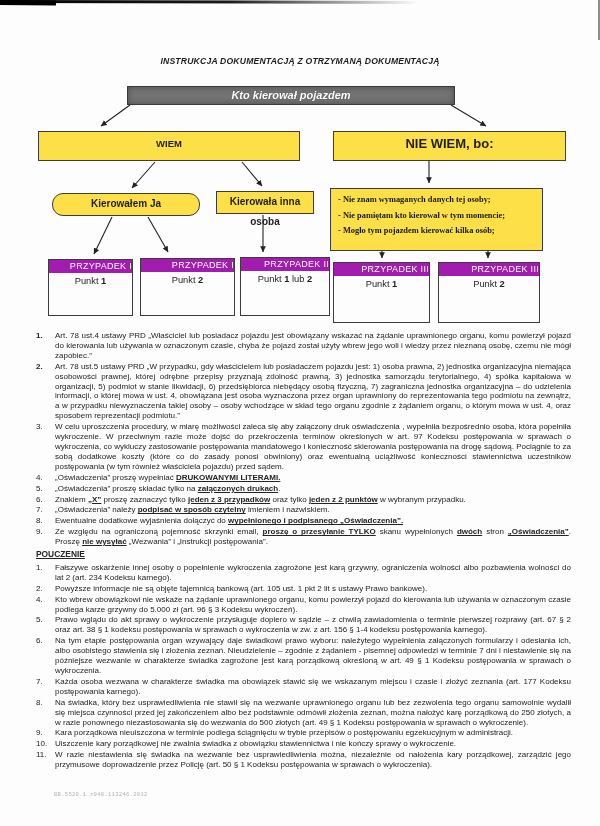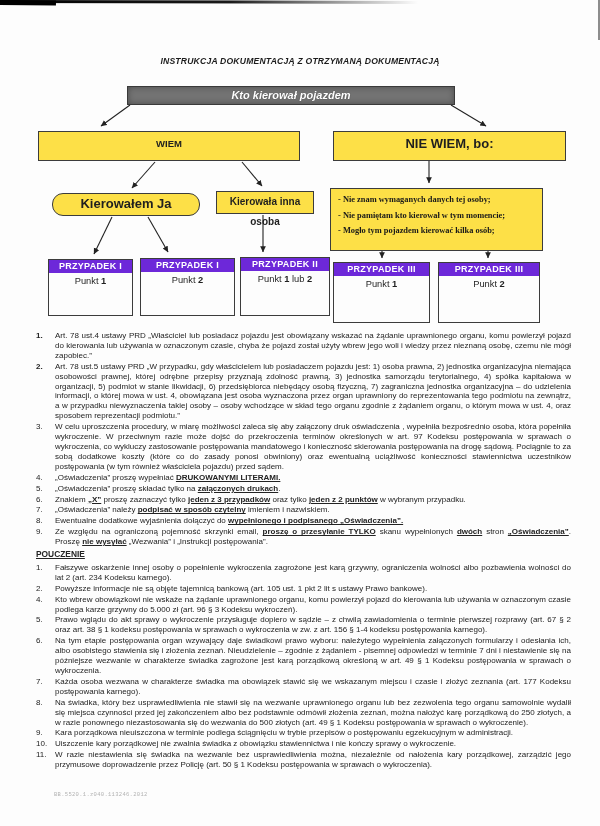--- a/index.html
+++ b/index.html
@@ -22,29 +22,29 @@
   .fc-arrows{position:absolute;left:0;top:0;width:600px;height:330px;pointer-events:none;}
   .banner{position:absolute;left:127px;top:86px;width:326px;height:17px;
     background:#737373;border:1px solid #3a3a3a;
     box-shadow:inset 0 0 6px rgba(0,0,0,.35);
     color:#fff;font-size:11px;font-weight:bold;font-style:italic;
     text-align:center;line-height:17px;text-shadow:0 0 1px rgba(0,0,0,.5);}
   .fbox{position:absolute;border:1.4px solid #3c3c3c;background:#fde047;
     font-weight:bold;text-align:center;color:#1f1f1f;}
   .wiem{left:38px;top:131px;width:260px;height:28px;font-size:9.5px;line-height:24px;}
   .niewiem{left:333px;top:131px;width:231px;height:28px;font-size:13px;line-height:24px;}
-  .kj{left:52px;top:193px;width:146px;height:21px;font-size:13px;line-height:20px;border-width:1.2px;border-radius:11px;}
+  .kj{left:52px;top:193px;width:146px;height:21px;font-size:10px;line-height:20px;border-width:1.2px;border-radius:11px;}
   .kio{left:216px;top:191px;width:96px;height:21px;font-size:10px;line-height:20px;border-width:1.2px;}
   .reasons{left:330px;top:188px;width:213px;height:63px;border-width:1.2px;
     text-align:left;padding:6px 0 0 7px;box-sizing:border-box;}
   .reason{font-family:"Liberation Serif",serif;font-weight:bold;font-size:8.4px;
     color:#191919;margin-bottom:6.5px;}
   .case{position:absolute;border:1.3px solid #3c3c3c;background:#fdfdfd;box-sizing:border-box;}
-  .case-h{height:13px;background:#6d28d9;color:#fff;font-weight:bold;font-size:9px;
-    text-align:center;line-height:13px;letter-spacing:.3px;}
+  .case-h{height:13px;background:#a21caf;color:#fff;font-weight:normal;font-size:9px;
+    text-align:right;line-height:13px;letter-spacing:.3px;}
   .case-b{text-align:center;font-size:9.3px;padding-top:3px;color:#1f1f1f;}
   .c1{left:48px;top:259px;width:85px;height:57px;}
   .c2{left:140px;top:258px;width:95px;height:58px;}
   .c3{left:240px;top:257px;width:90px;height:59px;}
   .c4{left:333px;top:262px;width:97px;height:61px;}
   .c5{left:438px;top:262px;width:102px;height:61px;}
 
   
   .body-text{position:absolute;left:36px;top:331px;width:535px;font-size:8px;line-height:9.9px;color:#232323;}
   .li{display:flex;margin-bottom:1px;}

